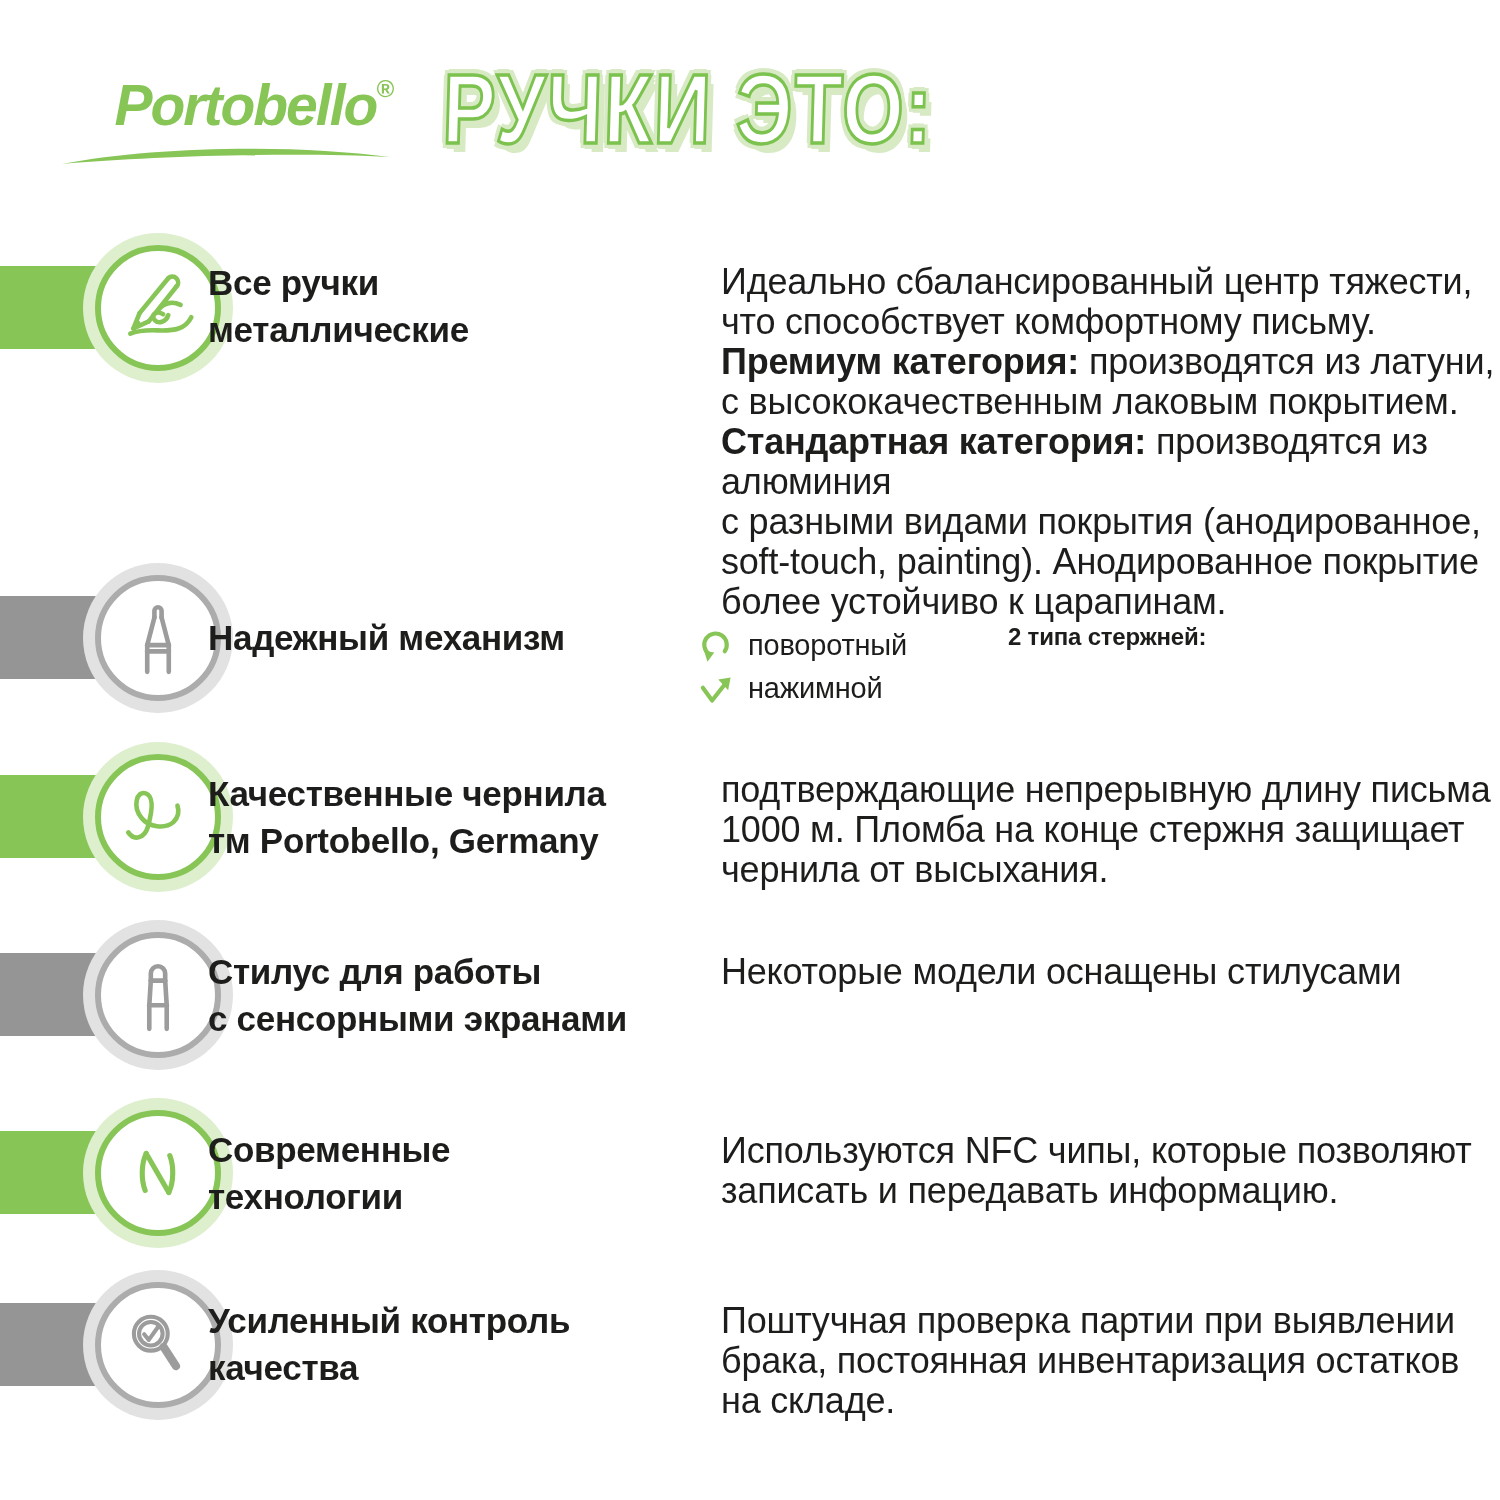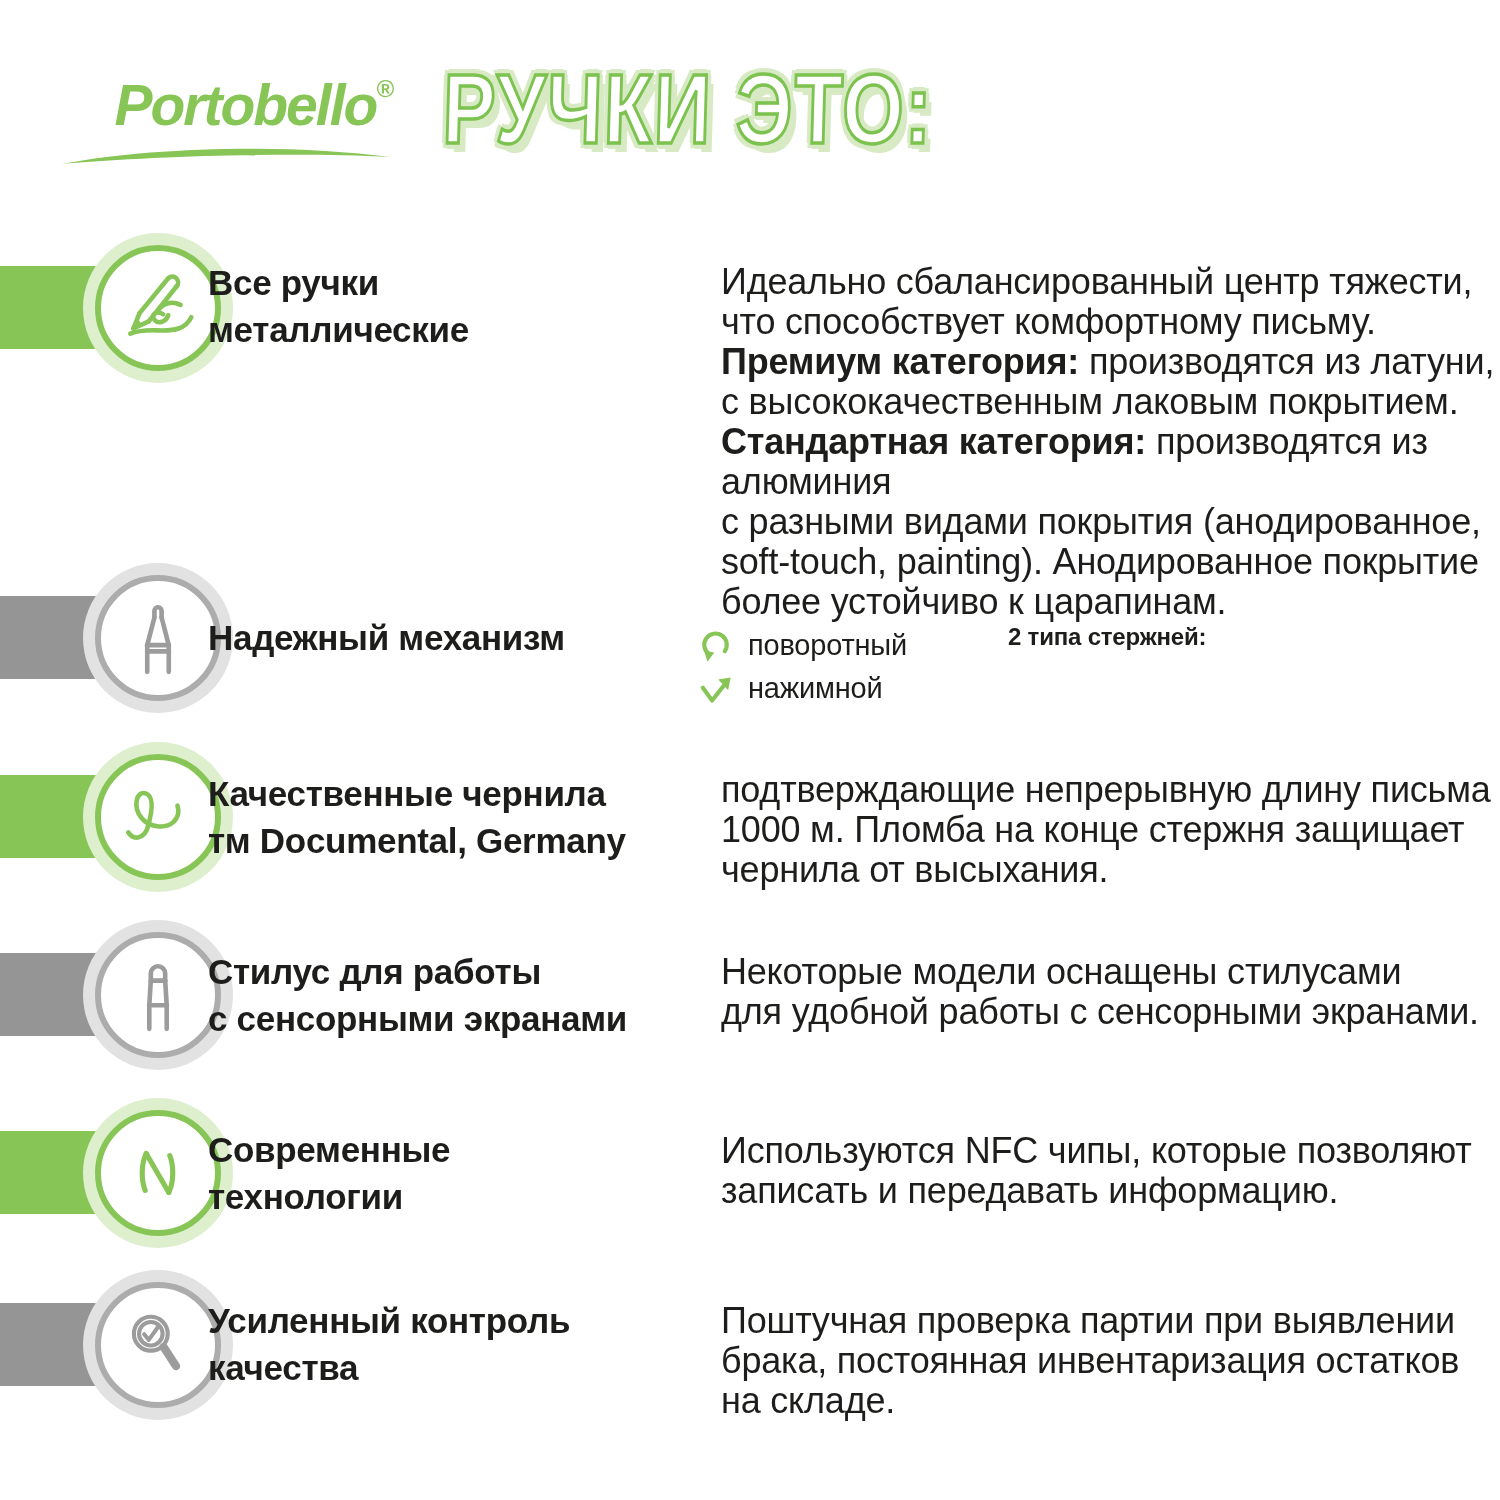--- a/index.html
+++ b/index.html
@@ -137,21 +137,21 @@
   <section class="f-green">
     <div class="bar" style="top:775px"></div>
     <div class="badge" style="top:742px">
       <div class="badge-inner">
         <svg class="glyph" width="82" height="82" viewBox="0 0 80 80">
           <path d="M11 55 C17 64 27 60 30 50 C34 36 37 20 28 17 C19 14 15 30 24 41 C31 50 47 52 55 45 C59 41 61 35 59 29"></path>
         </svg>
       </div>
     </div>
     <h2 class="title" style="top:770px">Качественные чернила
-тм Documental, Germany</h2>
+тм Portobello, Germany</h2>
     <div class="body" style="top:770px">
         <div><span>подтверждающие непрерывную длину письма</span></div>
         <div><span>1000 м. Пломба на конце стержня защищает</span></div>
         <div><span>чернила от высыхания.</span></div>
       </div>
   </section>
 
   <section class="f-gray">
     <div class="bar" style="top:953px"></div>
     <div class="badge" style="top:920px">
@@ -164,21 +164,20 @@
           <path d="M31.5 50 H48.5"></path>
           <path d="M31.5 50 V73"></path>
             <path d="M48.5 50 V73"></path>
         </svg>
       </div>
     </div>
     <h2 class="title" style="top:948px">Стилус для работы
 с сенсорными экранами</h2>
     <div class="body" style="top:952px">
         <div><span>Некоторые модели оснащены стилусами</span></div>
-        <div><span>для удобной работы с сенсорными экранами.</span></div>
       </div>
   </section>
 
   <section class="f-green">
     <div class="bar" style="top:1131px"></div>
     <div class="badge" style="top:1098px">
       <div class="badge-inner">
         <svg class="glyph" width="82" height="82" viewBox="0 0 80 80" style="stroke-width:5">
           <path d="M27.5 57 C23.5 47 23.5 31 28.5 21"></path>
           <path d="M51.5 23 C55.5 33 55.5 49 50.5 59"></path>

